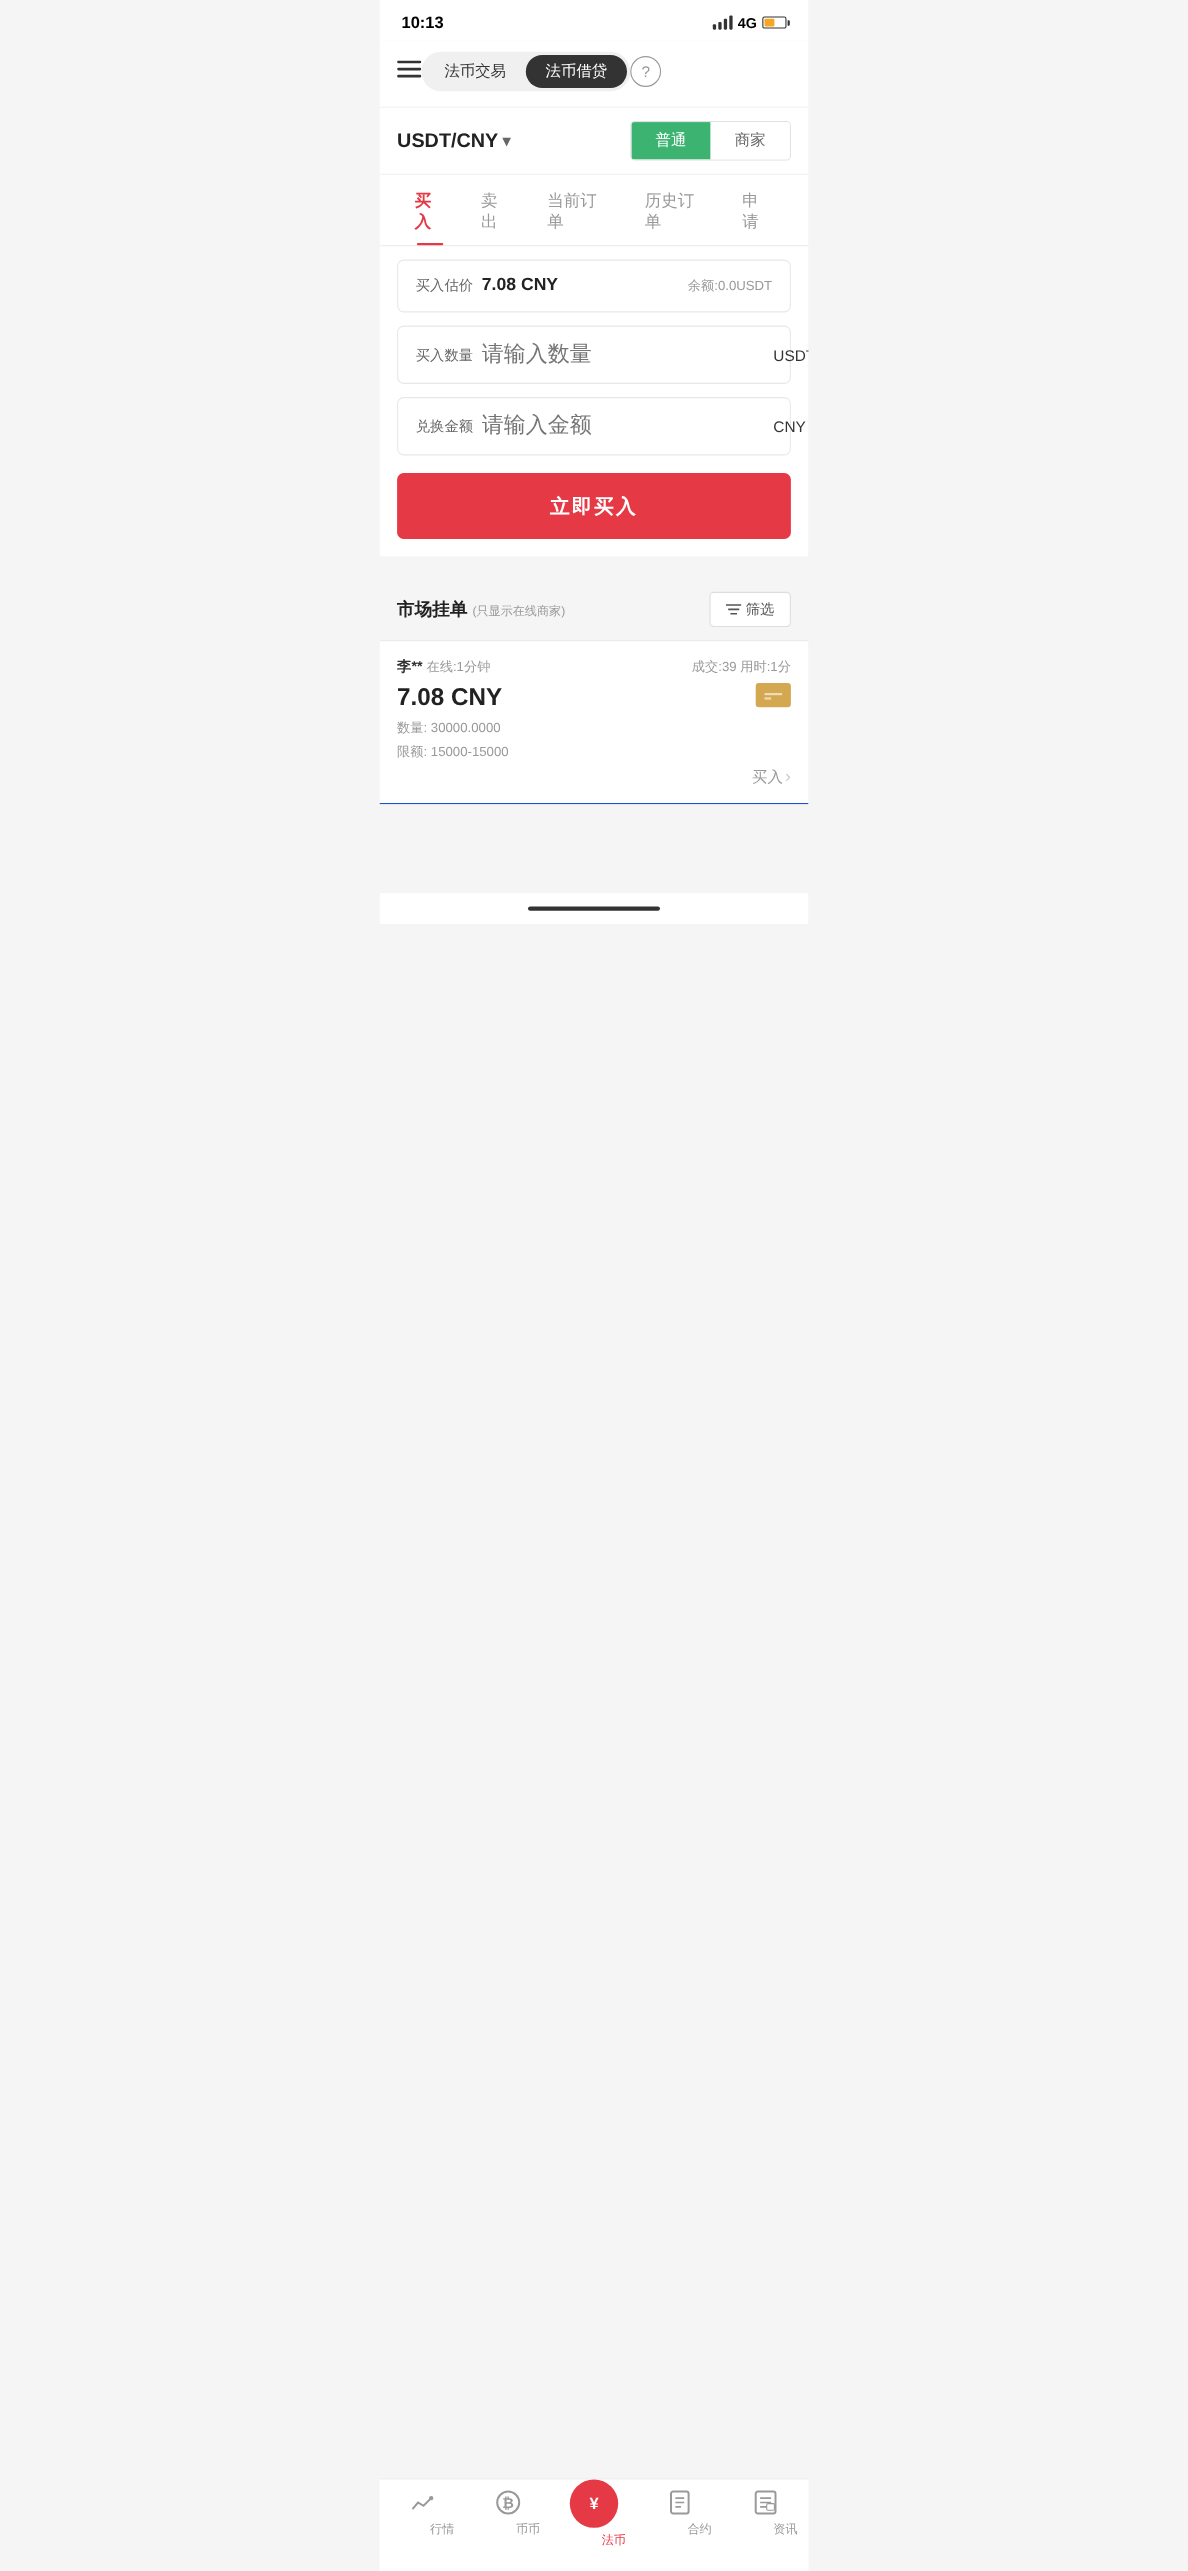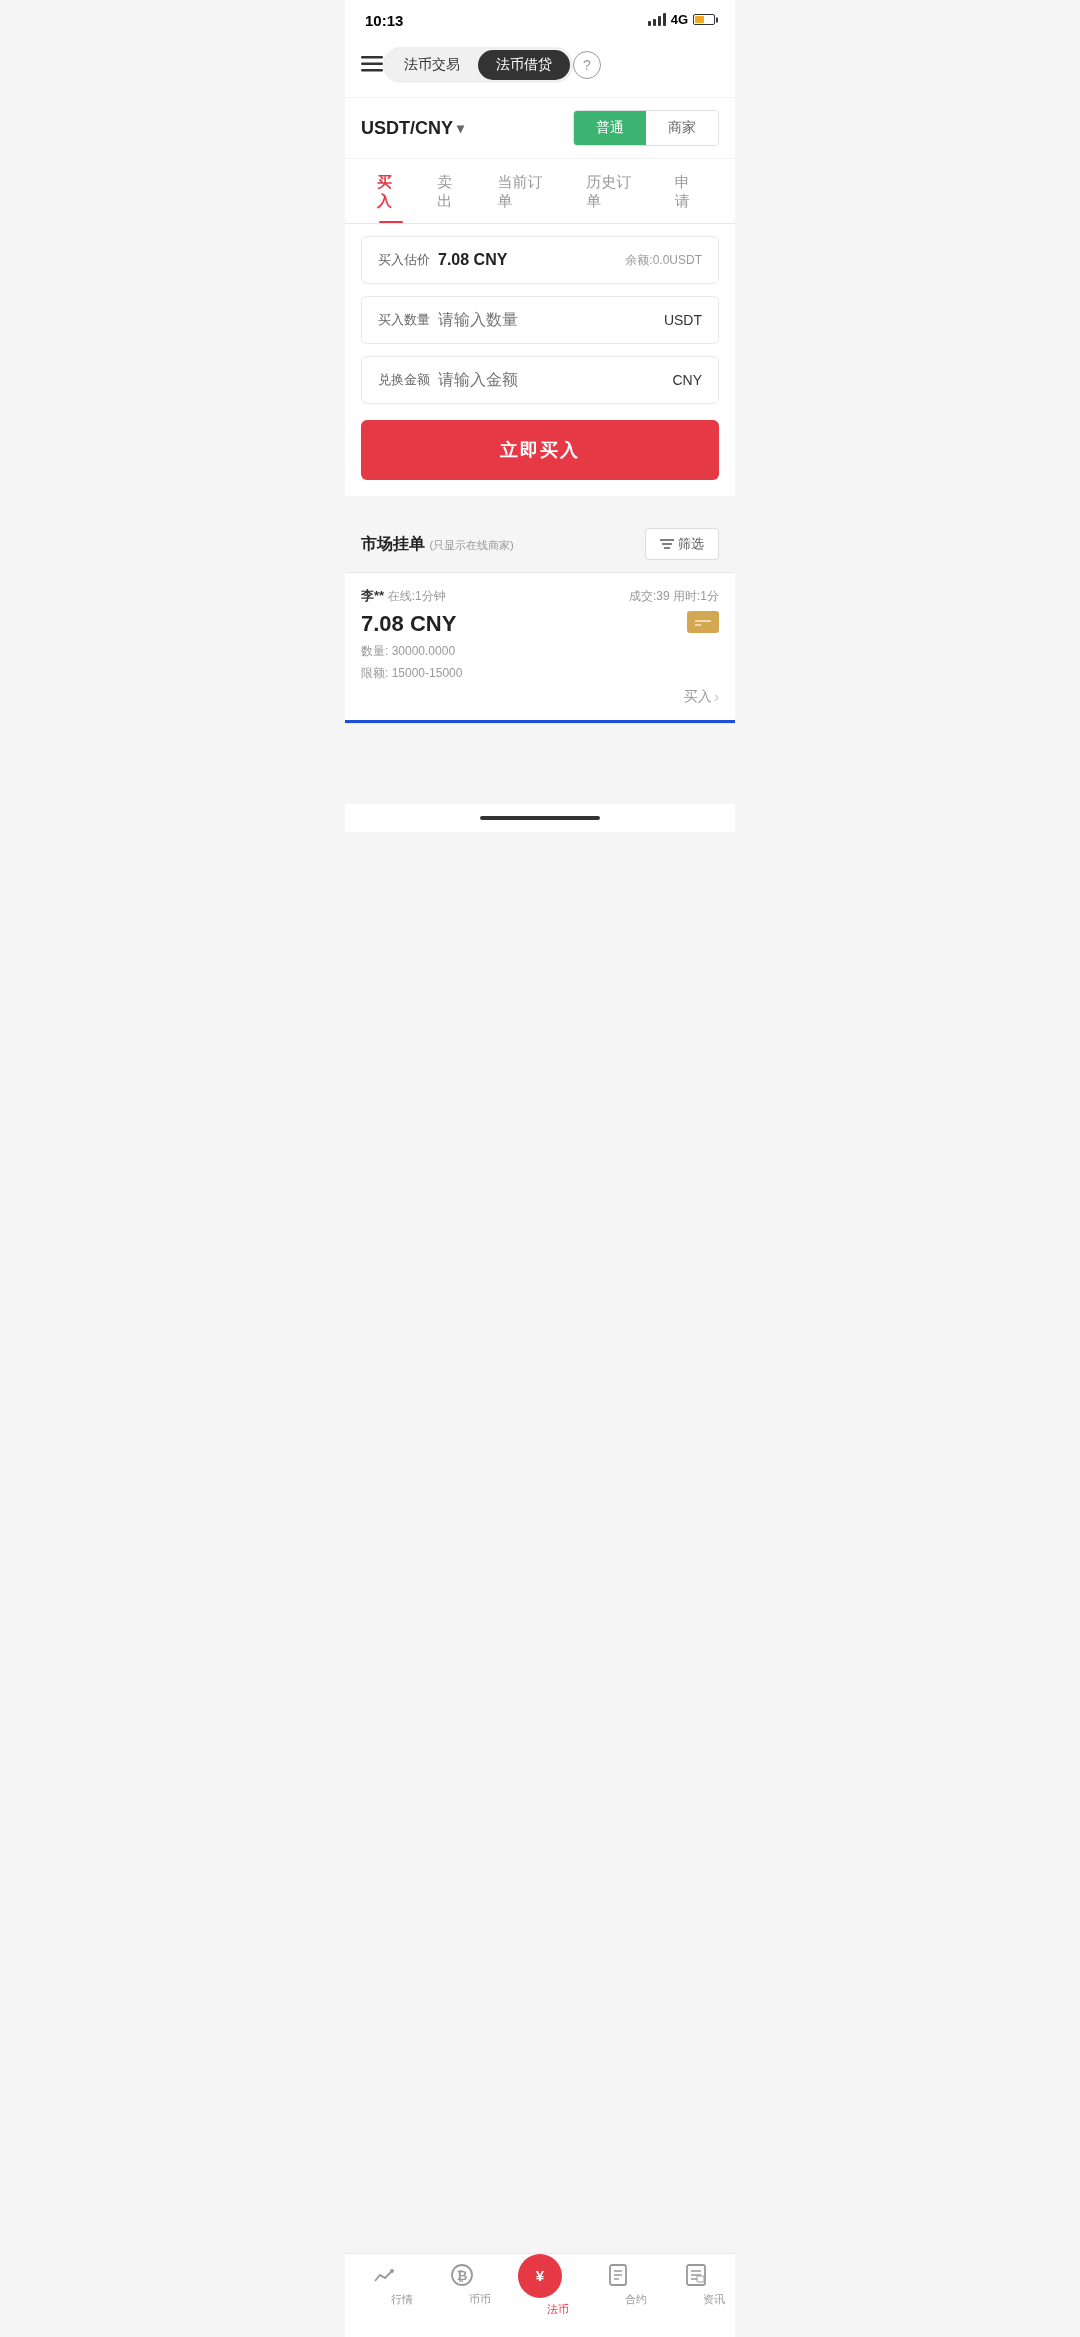--- a/index.html
+++ b/index.html
@@ -12,21 +12,21 @@
       position: relative;
       min-height: 844px;
       overflow-x: hidden;
     }
 
     
     .status-bar {
       background: #fff;
       display: flex;
       justify-content: space-between;
-      align-items: flex-start;
+      align-items: center;
       padding: 12px 20px 8px;
       font-size: 15px;
       font-weight: 600;
     }
     .status-time { font-weight: 700; font-size: 15px; }
     .status-icons { display: flex; align-items: center; gap: 5px; font-size: 13px; }
     .signal-bars { display: flex; align-items: flex-end; gap: 2px; }
     .signal-bar { background: #333; border-radius: 1px; }
     .signal-bar:nth-child(1) { width: 3px; height: 5px; }
     .signal-bar:nth-child(2) { width: 3px; height: 7px; }
@@ -179,21 +179,21 @@
       min-width: 60px;
       flex-shrink: 0;
     }
     .form-value {
       font-size: 16px;
       color: #222;
       font-weight: 600;
       flex: 1;
     }
     .form-input {
-      font-size: 16px;
+      font-size: 20px;
       color: #a16207;
       flex: 1;
       border: none;
       outline: none;
       background: transparent;
     }
     .form-unit {
       font-size: 14px;
       color: #333;
       font-weight: 500;
@@ -250,21 +250,21 @@
       display: flex;
       align-items: center;
       gap: 4px;
       cursor: pointer;
     }
 
     
     .order-item {
       background: #fff;
       padding: 14px 16px;
-      border-bottom: 3px solid #1d4ed8;
+      border-bottom: 1px solid #1d4ed8;
     }
     .order-top {
       display: flex;
       justify-content: space-between;
       align-items: center;
       margin-bottom: 6px;
     }
     .order-seller {
       font-size: 13px;
       color: #333;

